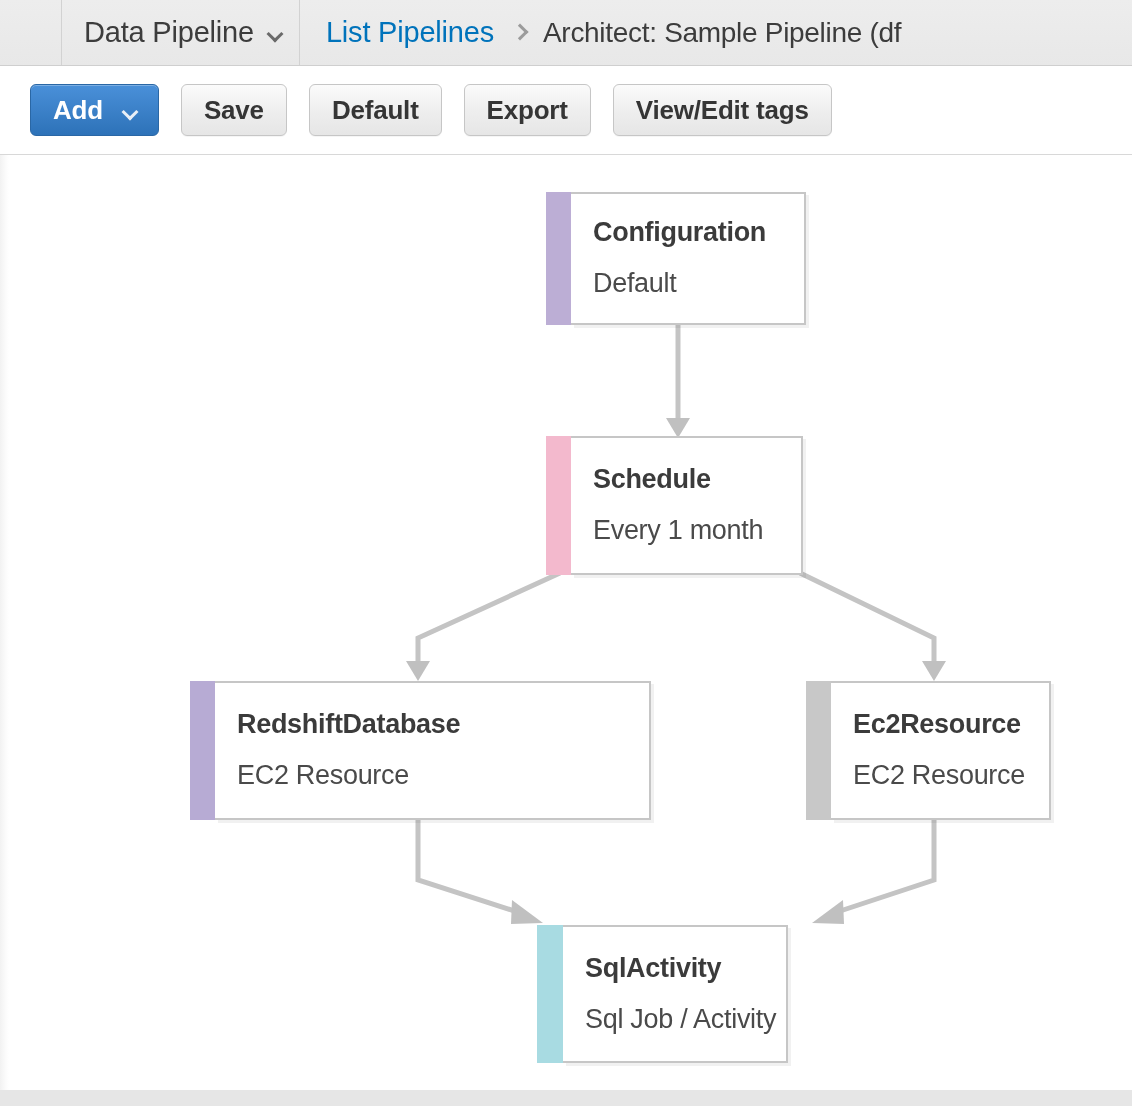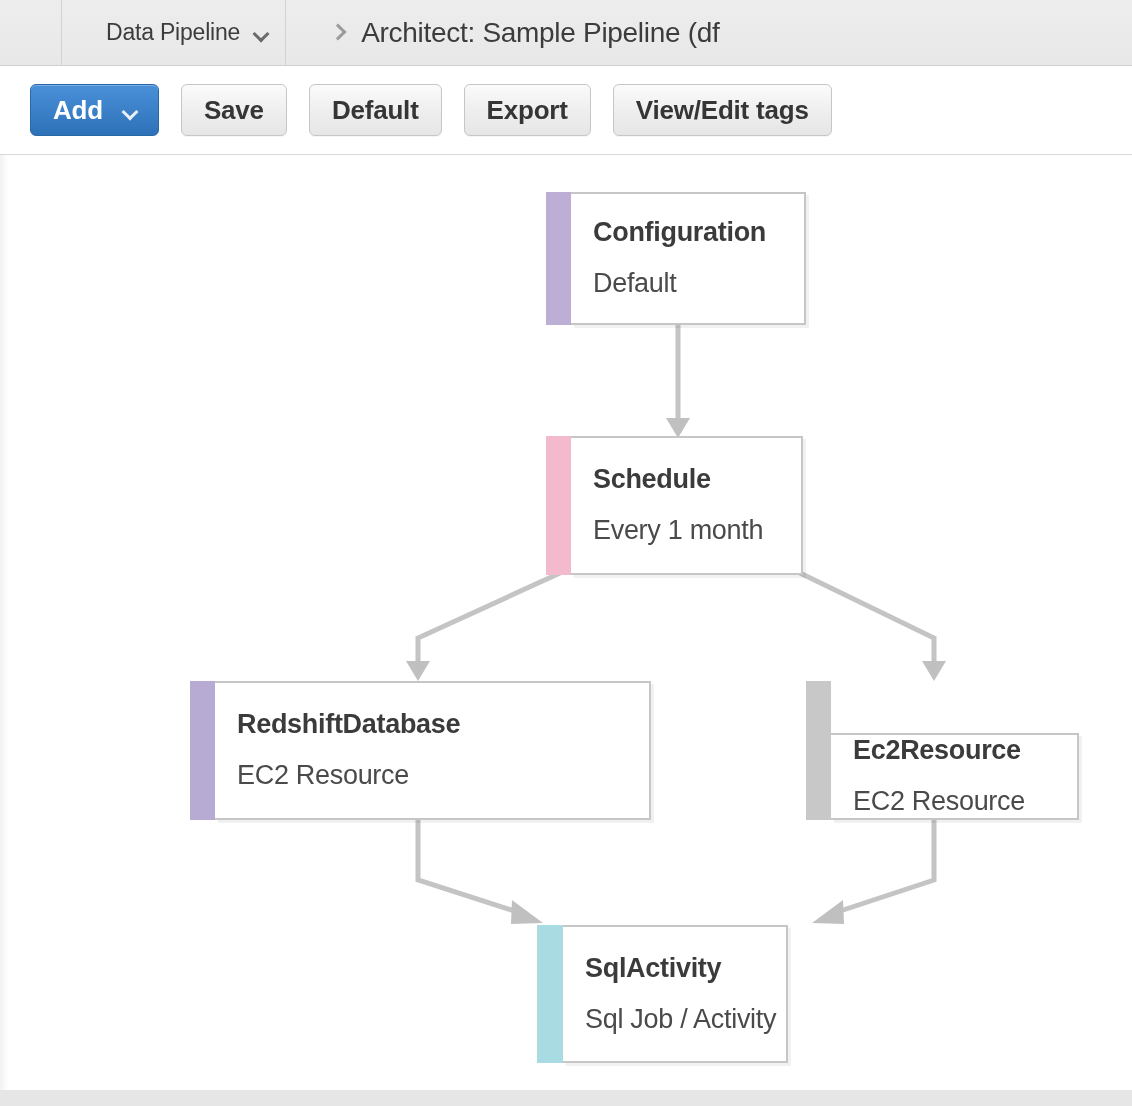--- a/index.html
+++ b/index.html
@@ -47,24 +47,23 @@
   .bc-service {
     display: flex;
     align-items: center;
     height: 66px;
     padding: 0 16px 0 22px;
     border-right: 1px solid #d2d2d2;
     box-sizing: border-box;
     flex: 0 0 auto;
   }
   .bc-service-label {
-    font-size: 23px;
+    font-size: 29px;
     color: #3c3c3c;
     letter-spacing: -0.2px;
-    margin-left: 22px;
   }
   .chevron-down {
     display: inline-block;
     margin-left: 14px;
     width: 15px;
     height: 9px;
     position: relative;
   }
   .chevron-down::before {
     content: "";
@@ -244,20 +243,21 @@
 
   <div class="breadcrumb-bar">
     <div class="bc-left-pad"></div>
 
     <div class="bc-service">
       <span class="bc-service-label">Data Pipeline</span>
       <span class="chevron-down"></span>
     </div>
 
     <div class="bc-items">
+      <span class="bc-link">List Pipelines</span>
       <span class="bc-sep"></span>
       <span class="bc-current">Architect: Sample Pipeline (df</span>
     </div>
   </div>
 
   <div class="toolbar">
     <div class="btn btn-primary">
       <span>Add</span>
       <span class="chevron-down"></span>
     </div>
@@ -310,21 +310,21 @@
     </div>
 
     <div class="node" style="left:190px; top:526px; width:461px; height:139px;">
       <div class="node-accent" style="width:25px; background:#b7abd4;"></div>
       <div class="node-body">
         <div class="node-title">RedshiftDatabase</div>
         <div class="node-subtitle">EC2 Resource</div>
       </div>
     </div>
 
-    <div class="node" style="left:806px; top:526px; width:273px; height:139px;align-items:flex-end;">
+    <div class="node" style="left:806px; top:526px; width:245px; height:139px;">
       <div class="node-accent" style="width:25px; background:#c8c8c8;"></div>
       <div class="node-body">
         <div class="node-title">Ec2Resource</div>
         <div class="node-subtitle">EC2 Resource</div>
       </div>
     </div>
 
     <div class="node" style="left:537px; top:770px; width:228px; height:138px;">
       <div class="node-accent" style="width:26px; background:#a8dbe2;"></div>
       <div class="node-body">

